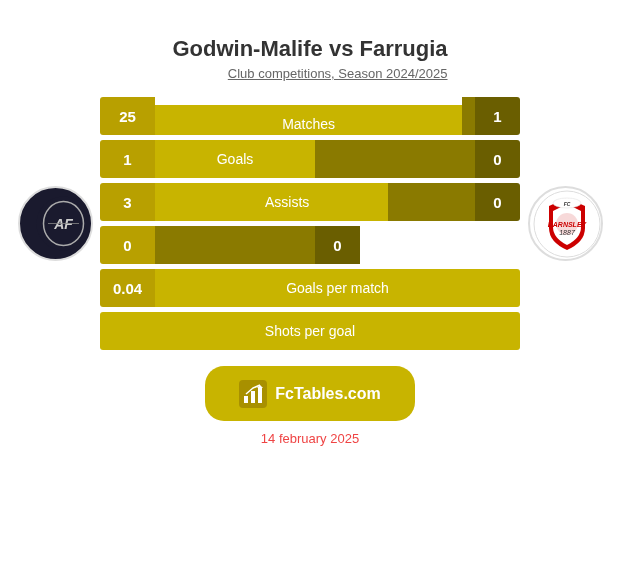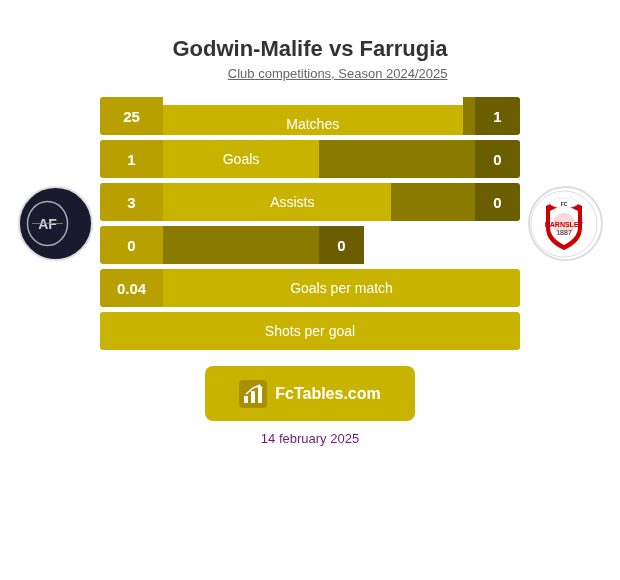--- a/index.html
+++ b/index.html
@@ -49,24 +49,25 @@
       justify-content: center;
       flex-shrink: 0;
     }
 
     .logo-circle {
       width: 75px;
       height: 75px;
       border-radius: 50%;
       display: flex;
       align-items: center;
-      justify-content: flex-start;
+      justify-content: flex-end;
       overflow: hidden;
       border: 2px solid #ddd;
       background: #f5f5f5;
+      font-style: italic;
     }
 
     .logo-left .logo-circle {
       background: #1a1a2e;
     }
 
     .logo-right .logo-circle {
       background: #fff;
       border: 2px solid #ddd;
     }
@@ -84,21 +85,21 @@
       height: 38px;
       border-radius: 3px;
       overflow: hidden;
     }
 
     .stat-left-val {
       background: #b8a000;
       color: #fff;
       font-weight: bold;
       font-size: 15px;
-      width: 63px;
+      width: 55px;
       height: 100%;
       display: flex;
       align-items: center;
       justify-content: center;
       flex-shrink: 0;
     }
 
     .stat-bar {
       flex: 1;
       height: 100%;
@@ -128,39 +129,39 @@
       height: 100%;
       display: flex;
       align-items: center;
       justify-content: center;
       flex-shrink: 0;
     }
 
     .fctables-banner {
       margin-top: 16px;
       background: #c8b400;
-      border-radius: 8px;
+      border-radius: 19px;
       width: 210px;
       height: 55px;
       display: flex;
       align-items: center;
       justify-content: center;
       gap: 8px;
     }
 
     .fctables-text {
       color: #fff;
       font-size: 16px;
       font-weight: bold;
     }
 
     .footer-date {
       margin-top: 10px;
       font-size: 13px;
-      color: #701a75;
+      color: #ef4444;
       text-align: center;
       padding-bottom: 10px;
     }
 
     
     .fc-icon {
       width: 28px;
       height: 28px;
     }
   </style>

